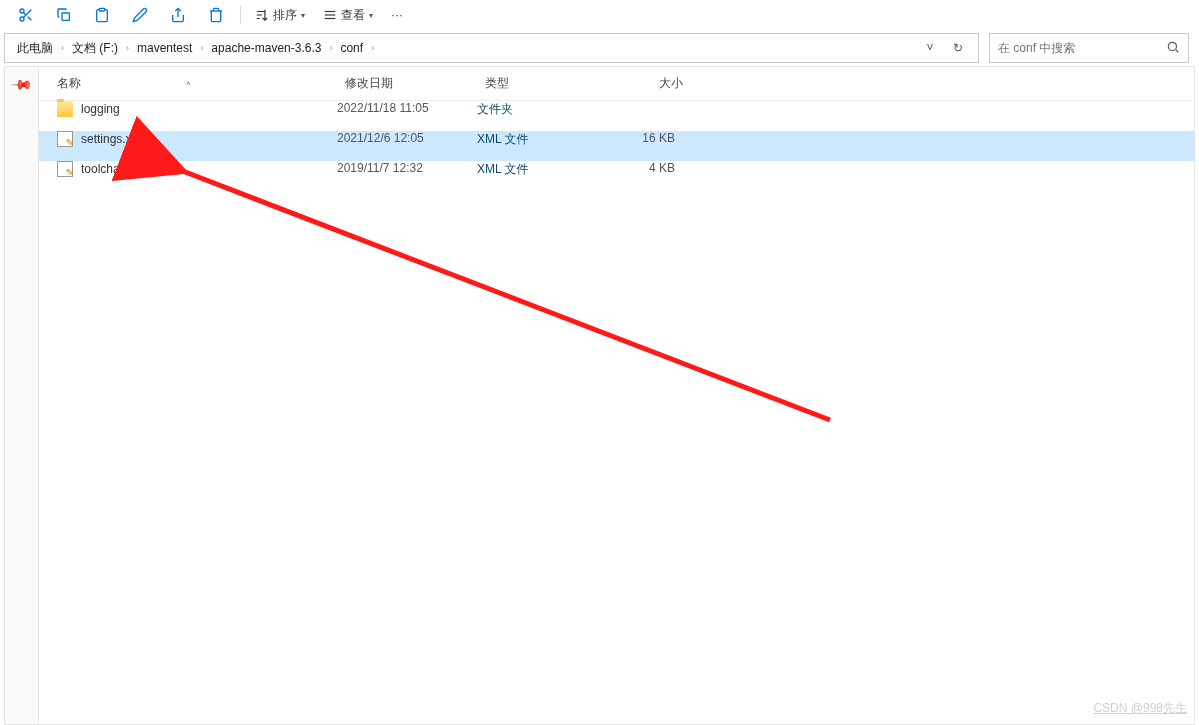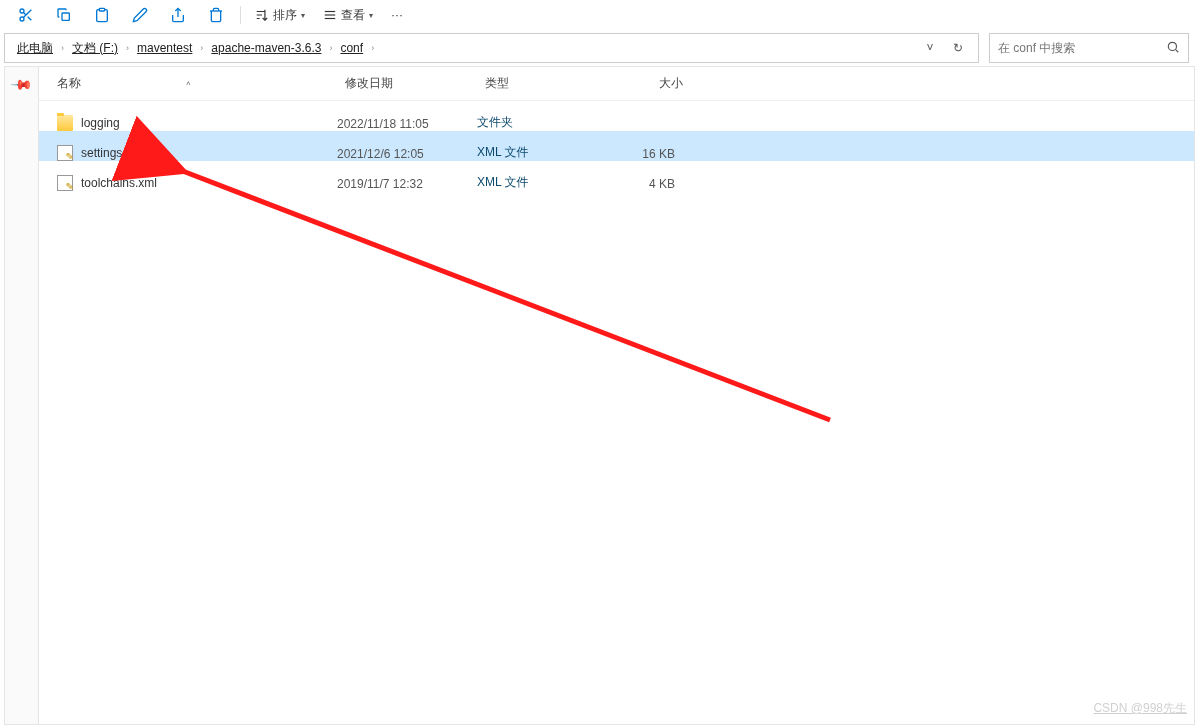--- a/index.html
+++ b/index.html
@@ -7,42 +7,42 @@
     
     .toolbar { height: 30px; display: flex; align-items: center; padding: 0 8px; gap: 2px; }
     .tool-btn { width: 36px; height: 28px; display: flex; align-items: center; justify-content: center; cursor: pointer; color: #0078d4; }
     .tool-btn svg { width: 16px; height: 16px; }
     .tool-sep { width: 1px; height: 18px; background: #ddd; margin: 0 4px; }
     .tool-label-btn { display: flex; align-items: center; gap: 4px; padding: 0 8px; height: 28px; cursor: pointer; color: #333; }
     .chevron { font-size: 8px; color: #555; }
     
     .nav-row { height: 36px; display: flex; align-items: center; padding: 4px 10px 4px 4px; gap: 10px; }
     .breadcrumb-bar { flex: 1; height: 30px; border: 1px solid #ccc; display: flex; align-items: center; padding: 0 6px 0 8px; background: #fff; }
-    .bc-item { padding: 0 4px; cursor: pointer; display: flex; align-items: center; height: 100%; color: #222; text-decoration: underline; }
+    .bc-item { padding: 0 4px; cursor: pointer; display: flex; align-items: center; height: 100%; color: #222; }
     .bc-sep { color: #888; padding: 0 4px; font-size: 9px; }
     .bc-spacer { flex: 1; }
     .bc-ctrl { width: 28px; height: 100%; display: flex; align-items: center; justify-content: center; cursor: pointer; color: #555; }
     .search-box { width: 200px; height: 30px; border: 1px solid #ccc; display: flex; align-items: center; padding: 0 8px; background: #fff; }
     .search-input { flex: 1; border: none; outline: none; font-size: 12px; color: #6d28d9; background: transparent; }
     .search-icon { color: #555; cursor: pointer; }
     
     .content-area { display: flex; height: calc(100% - 66px); border: 1px solid #e5e5e5; margin: 0 4px; }
     .left-gutter { width: 34px; background: #fafafa; border-right: 1px solid #e5e5e5; display: flex; flex-direction: column; align-items: center; padding-top: 10px; position: relative; }
     .pin-icon { color: #888; cursor: pointer; font-size: 14px; transform: rotate(45deg); }
     .terminal-label { position: absolute; left: 2px; bottom: 6px; writing-mode: vertical-lr; font-size: 11px; color: #333; }
     
     .file-pane { flex: 1; display: flex; flex-direction: column; }
     .col-header { display: flex; align-items: center; height: 34px; border-bottom: 1px solid #eee; padding-left: 18px; color: #444; }
     .col-name { width: 280px; display: flex; align-items: center; gap: 105px; }
     .sort-ind { font-size: 8px; color: #666; }
     .col-date { width: 140px; margin-left: 8px; }
     .col-type { width: 120px; }
     .col-size { width: 90px; text-align: right; padding-right: 12px; }
     
-    .row { display: flex; align-items: flex-end; height: 30px; padding-left: 18px; cursor: pointer; }
+    .row { display: flex; align-items: flex-start; height: 30px; padding-left: 18px; cursor: pointer; }
     .row.selected { background: #cce8ff; }
     .cell-name { width: 280px; display: flex; align-items: center; gap: 8px; }
     .cell-date { width: 140px; color: #555; }
     .cell-type { width: 120px; color: #0c4a6e; }
     .cell-size { width: 90px; text-align: right; padding-right: 12px; color: #555; }
     
     .file-icon { width: 16px; height: 16px; flex-shrink: 0; }
     .folder-icon { background: linear-gradient(#ffe79e, #ffc93c); border-radius: 1px; position: relative; }
     .folder-icon::before { content: ""; position: absolute; top: -2px; left: 0; width: 7px; height: 3px; background: #ffc93c; border-radius: 1px 1px 0 0; }
     .xml-icon { background: #fff; border: 1px solid #999; position: relative; }

